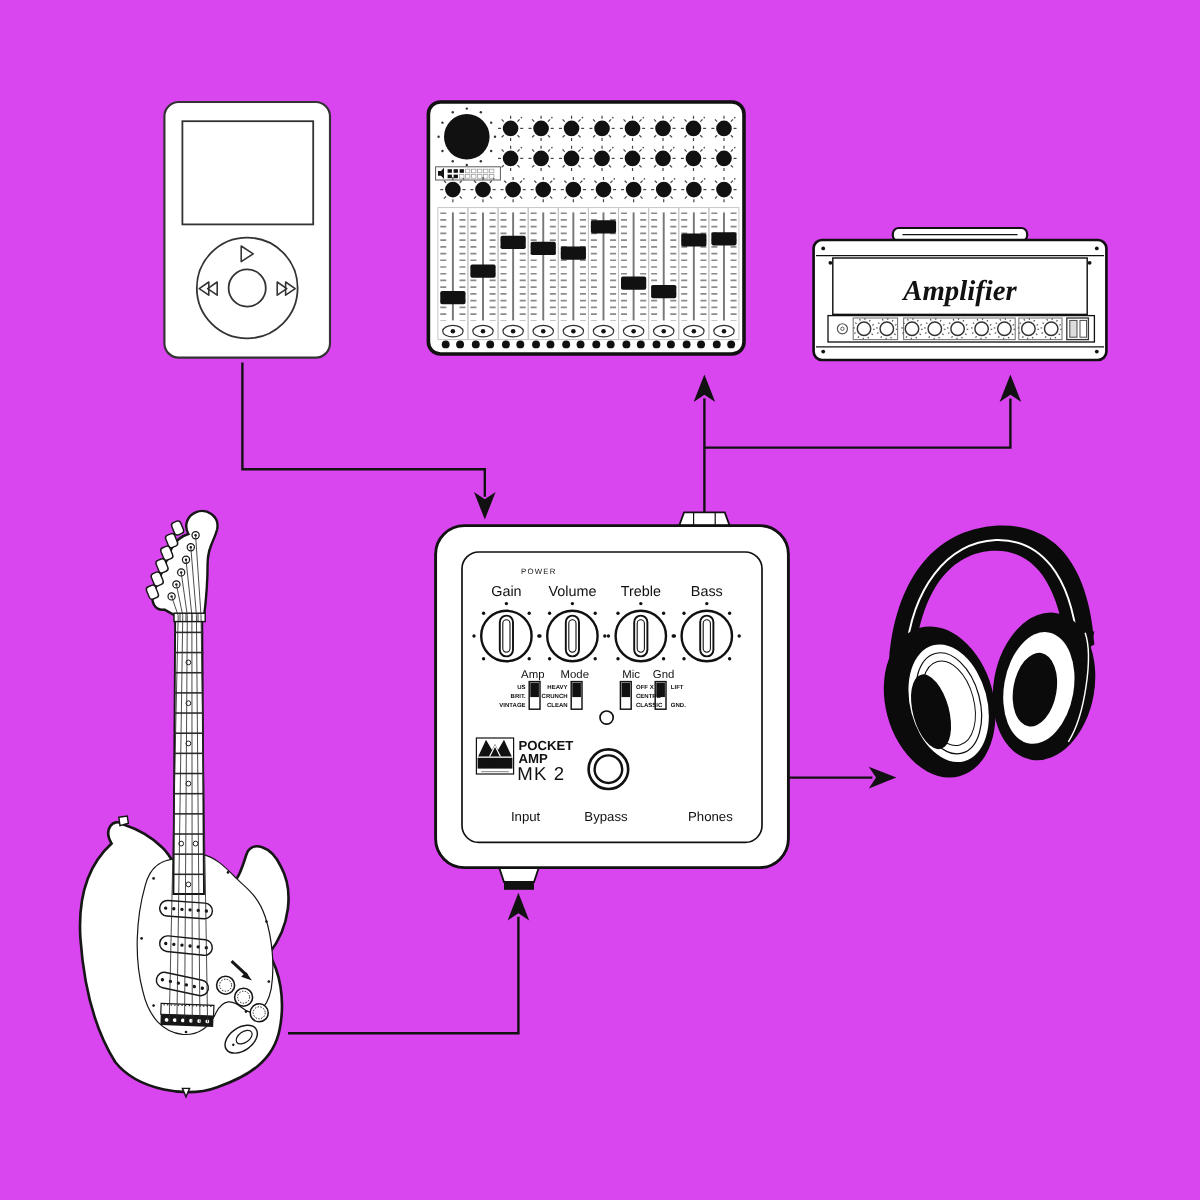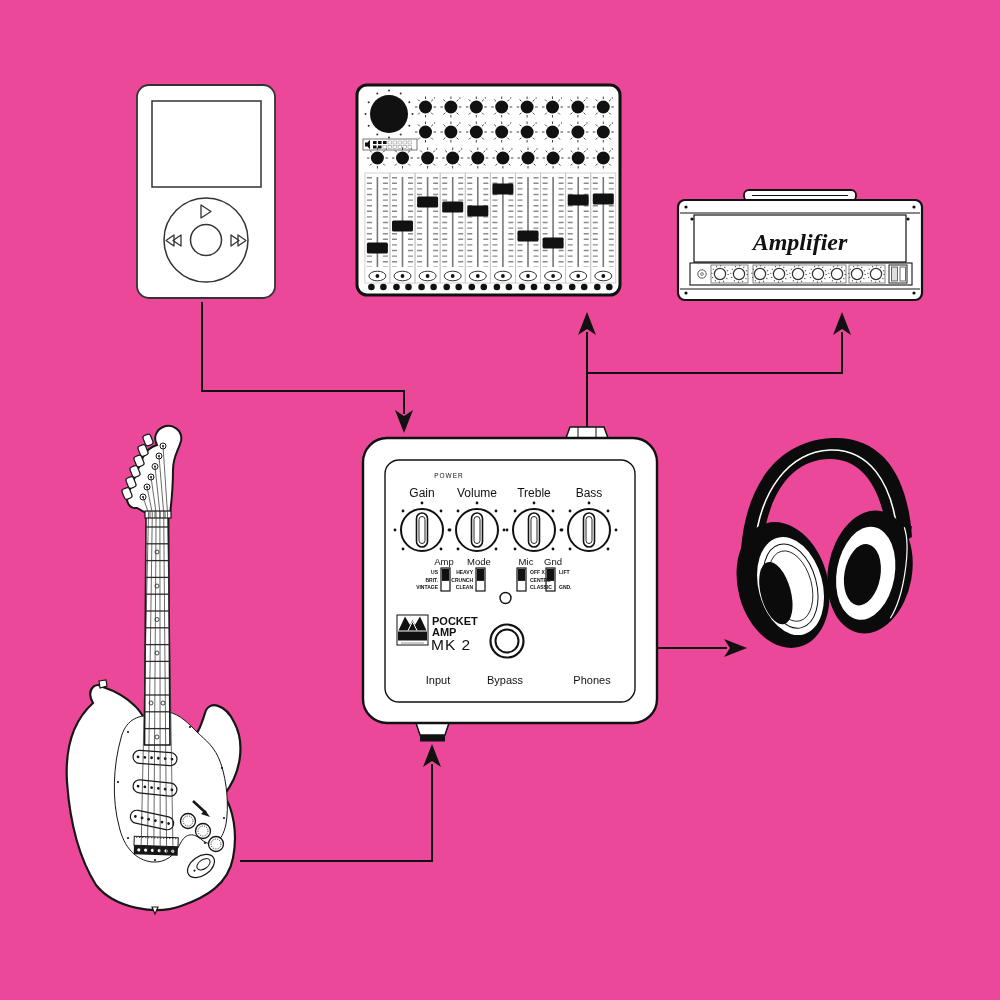--- a/index.html
+++ b/index.html
@@ -1,16 +1,16 @@
 <!DOCTYPE html>
 <html><head>
 <meta charset="utf-8">
 <style>
   html,body{margin:0;padding:0;background:#fff;}
-  #stage{position:relative;width:1000px;height:1000px;background:#ec4899;overflow:hidden;
+  #stage{position:relative;width:1000px;height:1000px;background:#d946ef;overflow:hidden;
          font-family:"Liberation Sans", sans-serif;}
   svg{display:block;}
   text{font-family:"Liberation Sans", sans-serif;fill:#111;}
   .scriptbrand{font-family:"Liberation Serif", serif;font-style:italic;font-weight:bold;}
   .tiny{font-weight:bold;}
 </style>
 </head>
 <body>
 
 <div id="stage">

